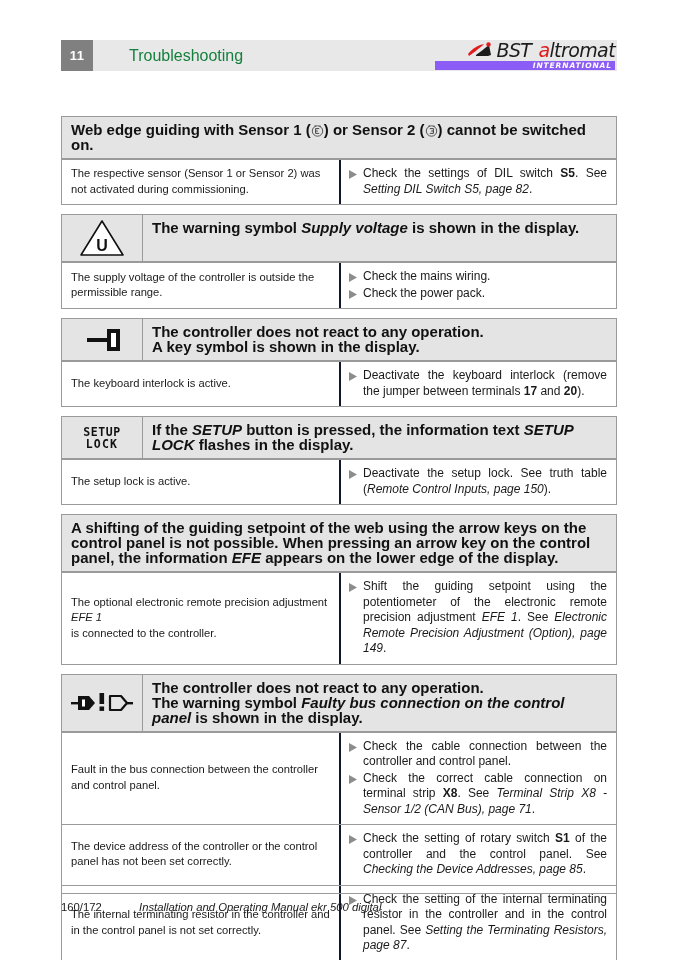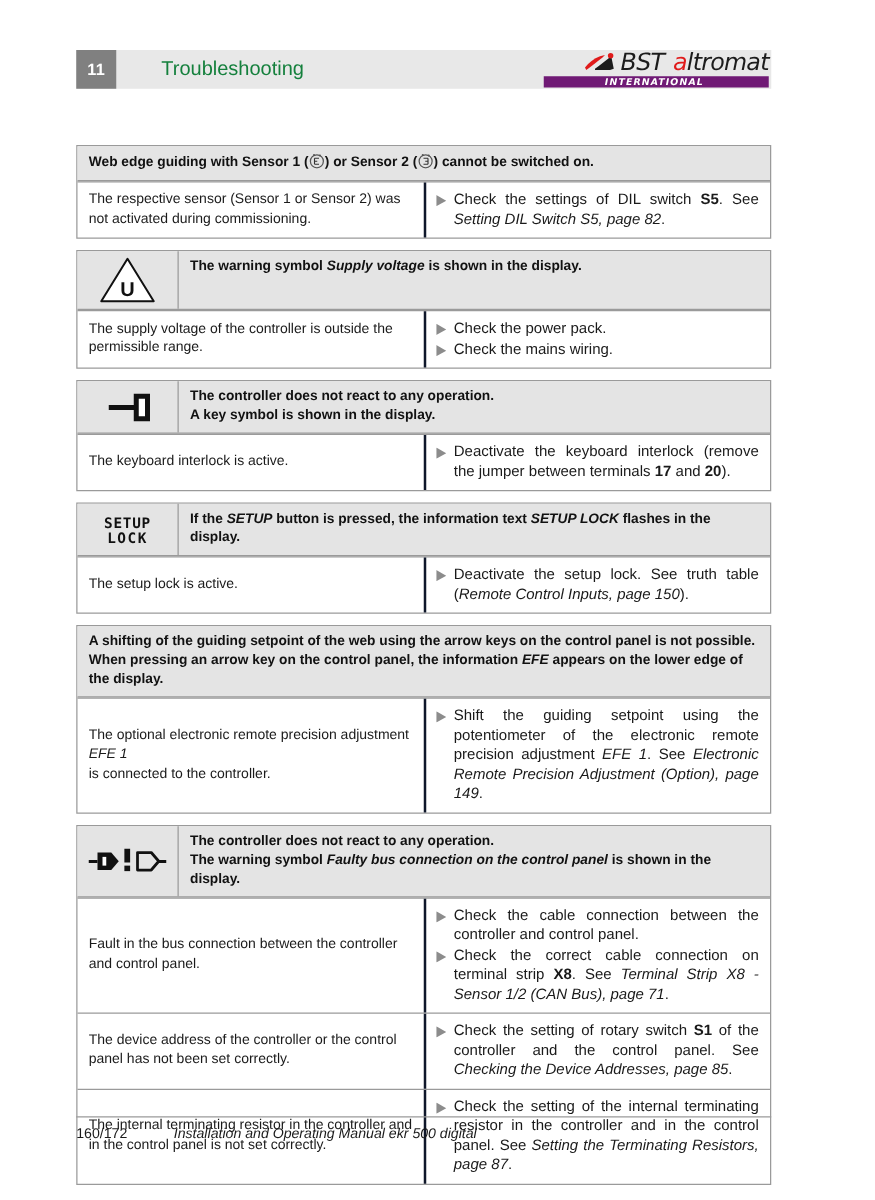--- a/index.html
+++ b/index.html
@@ -80,24 +80,24 @@
     line-height: 17px;
     font-family: "DejaVu Sans", sans-serif;
   }
   .logo-bst { color: #1c1c1c; }
   .logo-a   { color: #e01b1b; }
   .logo-ltr { color: #1c1c1c; }
   .logo-bottom {
     margin-top: 1px;
     width: 180px;
     height: 9px;
-    background: #701a75;
+    background: #8b5cf6;
     display: flex;
     align-items: center;
-    justify-content: center;
+    justify-content: flex-end;
     padding-right: 3px;
     box-sizing: border-box;
   }
   .logo-intl {
     color: #ffffff;
     font-size: 7.5px;
     font-weight: bold;
     font-style: italic;
     letter-spacing: 0.9px;
     font-family: "DejaVu Sans", sans-serif;
@@ -130,21 +130,21 @@
     border-right: 1px solid #9a9a9a;
     display: flex;
     align-items: center;
     justify-content: center;
     padding: 4px 0;
     box-sizing: border-box;
   }
   .bhead .head-text {
     flex: 1;
     padding: 5px 9px 6px 9px;
-    font-size: 11px;
+    font-size: 15px;
     font-weight: bold;
     line-height: 15px;
     color: #111;
     box-sizing: border-box;
   }
   .bhead.noicon .head-text {
     padding: 5px 9px 6px 9px;
   }
 
   
@@ -315,29 +315,29 @@
       </div>
       <div class="brow">
         <div class="cause">The supply voltage of the controller is outside the permissible range.</div>
         <div class="remedy">
           <div class="ritem">
             <span class="tri">
                 <svg width="8" height="9" viewBox="0 0 8 9">
                   <polygon points="0,0 8,4.5 0,9" fill="#8c8c8c"></polygon>
                 </svg>
               </span>
+            <span class="rtext nojust">Check the mains wiring.</span>
+          </div>
+          <div class="ritem">
+            <span class="tri">
+                <svg width="8" height="9" viewBox="0 0 8 9">
+                  <polygon points="0,0 8,4.5 0,9" fill="#8c8c8c"></polygon>
+                </svg>
+              </span>
             <span class="rtext nojust">Check the power pack.</span>
-          </div>
-          <div class="ritem">
-            <span class="tri">
-                <svg width="8" height="9" viewBox="0 0 8 9">
-                  <polygon points="0,0 8,4.5 0,9" fill="#8c8c8c"></polygon>
-                </svg>
-              </span>
-            <span class="rtext nojust">Check the mains wiring.</span>
           </div>
         </div>
       </div>
     </div>
 
     <div class="block">
       <div class="bhead">
         <div class="icon-cell">
           <span>
             <svg class="key-ic" width="50" height="30" viewBox="0 0 50 30">

